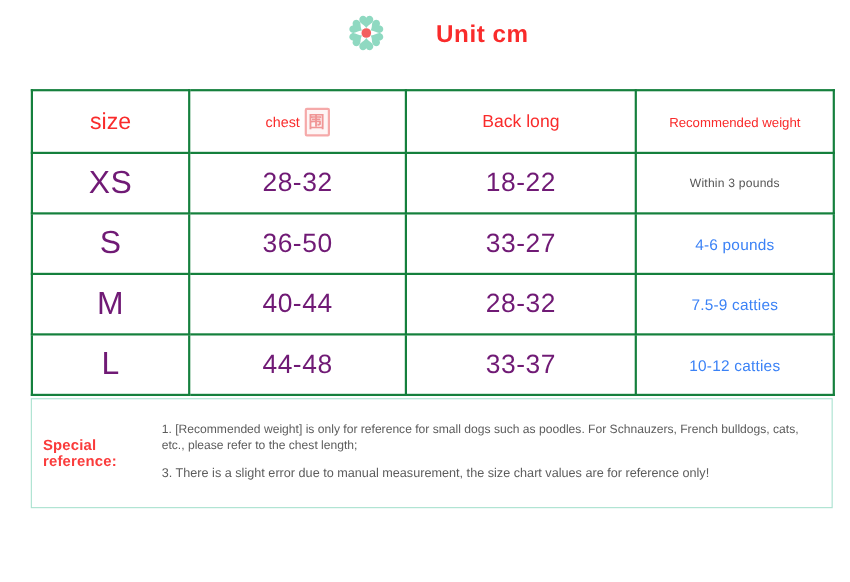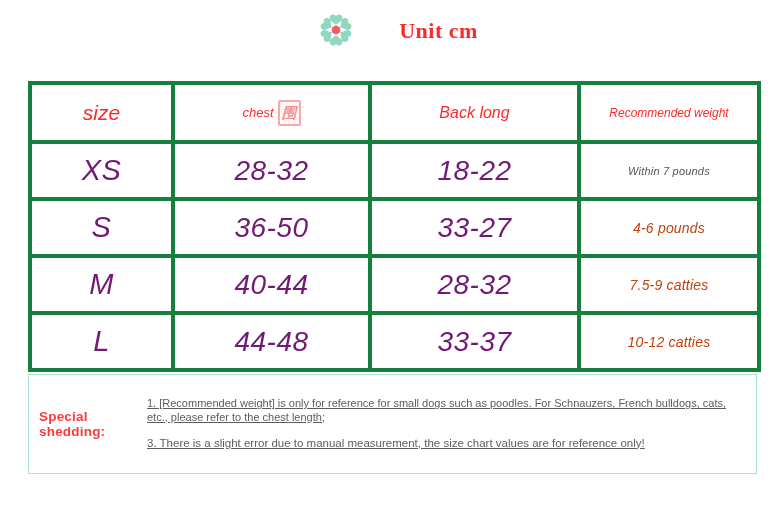--- a/index.html
+++ b/index.html
@@ -20,46 +20,44 @@
   
   .top-header {
     height: 81px;
     box-sizing: border-box;
     padding-top: 11px;
     padding-left: 22px;
     display: flex;
     align-items: flex-start;
     justify-content: center;
     gap: 44px;
-    font-family: Liberation Serif, serif;
   }
   .flower-wrap { height: 38px; }
   .page-title {
     color: #f92b2b;
     font-size: 22px;
     font-weight: bold;
     line-height: 40px;
     letter-spacing: 0.5px;
   }
 
   
   table.size-table {
     border-collapse: collapse;
     table-layout: fixed;
     width: 729px;
     margin-left: 28px;
   }
   .size-table th,
   .size-table td {
-    border: 4px solid #15803d;
+    border: 2px solid #15803d;
     text-align: center;
     vertical-align: middle;
     padding: 0;
     background: #ffffff;
-    font-style: italic;
   }
   .size-table col.c1 { width: 143px; }
   .size-table col.c2 { width: 197px; }
   .size-table col.c3 { width: 209px; }
   .size-table col.c4 { width: 180px; }
 
   .size-table thead th { height: 55px; color: #f92b2b; font-weight: normal; }
   th.h-size   { font-size: 21px; }
   th.h-chest  { font-size: 13px; }
   th.h-back   { font-size: 16px; }
@@ -77,22 +75,22 @@
     color: #ef8b8b;
     font-size: 15px;
     font-weight: bold;
     text-align: center;
     opacity: 0.9;
   }
 
   .size-table tbody td { height: 53px; color: #701a75; }
   .size-table td.col-size  { font-size: 29px; letter-spacing: 0.5px; }
   .size-table td.col-chest,
-  .size-table td.col-back  { font-size: 28px; letter-spacing: 0.5px; }
-  .size-table td.col-weight { font-size: 14px; color: #c2410c; letter-spacing: 0.2px; }
+  .size-table td.col-back  { font-size: 24px; letter-spacing: 0.5px; }
+  .size-table td.col-weight { font-size: 14px; color: #3b82f6; letter-spacing: 0.2px; }
   .size-table tbody tr:first-child td.col-weight { font-size: 11px; color: #555555; }
 
   
   .notes-box {
     width: 729px;
     box-sizing: border-box;
     margin-left: 28px;
     margin-top: 2px;
     height: 100px;
     border: 1px solid #a9e2cf;
@@ -110,21 +108,21 @@
     letter-spacing: 0.2px;
   }
   .notes-list {
     flex: 1;
     display: flex;
     flex-direction: column;
     justify-content: center;
     gap: 13px;
     padding-right: 8px;
   }
-  .note-item { color: #5c5c5c; line-height: 1.2; text-decoration: underline; }
+  .note-item { color: #5c5c5c; line-height: 1.2; }
   .note-item:nth-child(1) { font-size: 11px; }
   .note-item:nth-child(2) { font-size: 11.5px; }
   .note-item:nth-child(3) { font-size: 10px; }
 </style>
 </head>
 <body>
 
 <div class="page">
 
   <div class="top-header">
@@ -171,21 +169,21 @@
         <th class="h-weight">
           <span>Recommended weight</span>
         </th>
       </tr>
     </thead>
     <tbody>
       <tr>
         <td class="col-size">XS</td>
         <td class="col-chest">28-32</td>
         <td class="col-back">18-22</td>
-        <td class="col-weight">Within 7 pounds</td>
+        <td class="col-weight">Within 3 pounds</td>
       </tr>
       <tr>
         <td class="col-size">S</td>
         <td class="col-chest">36-50</td>
         <td class="col-back">33-27</td>
         <td class="col-weight">4-6 pounds</td>
       </tr>
       <tr>
         <td class="col-size">M</td>
         <td class="col-chest">40-44</td>
@@ -195,20 +193,20 @@
       <tr>
         <td class="col-size">L</td>
         <td class="col-chest">44-48</td>
         <td class="col-back">33-37</td>
         <td class="col-weight">10-12 catties</td>
       </tr>
     </tbody>
   </table>
 
   <div class="notes-box">
-    <div class="notes-label">Special shedding:</div>
+    <div class="notes-label">Special reference:</div>
     <div class="notes-list">
       <div class="note-item">1. [Recommended weight] is only for reference for small dogs such as poodles. For Schnauzers, French bulldogs, cats, etc., please refer to the chest length;</div>
       <div class="note-item">3. There is a slight error due to manual measurement, the size chart values are for reference only!</div>
     </div>
   </div>
 
 </div>
 
 </body></html>

